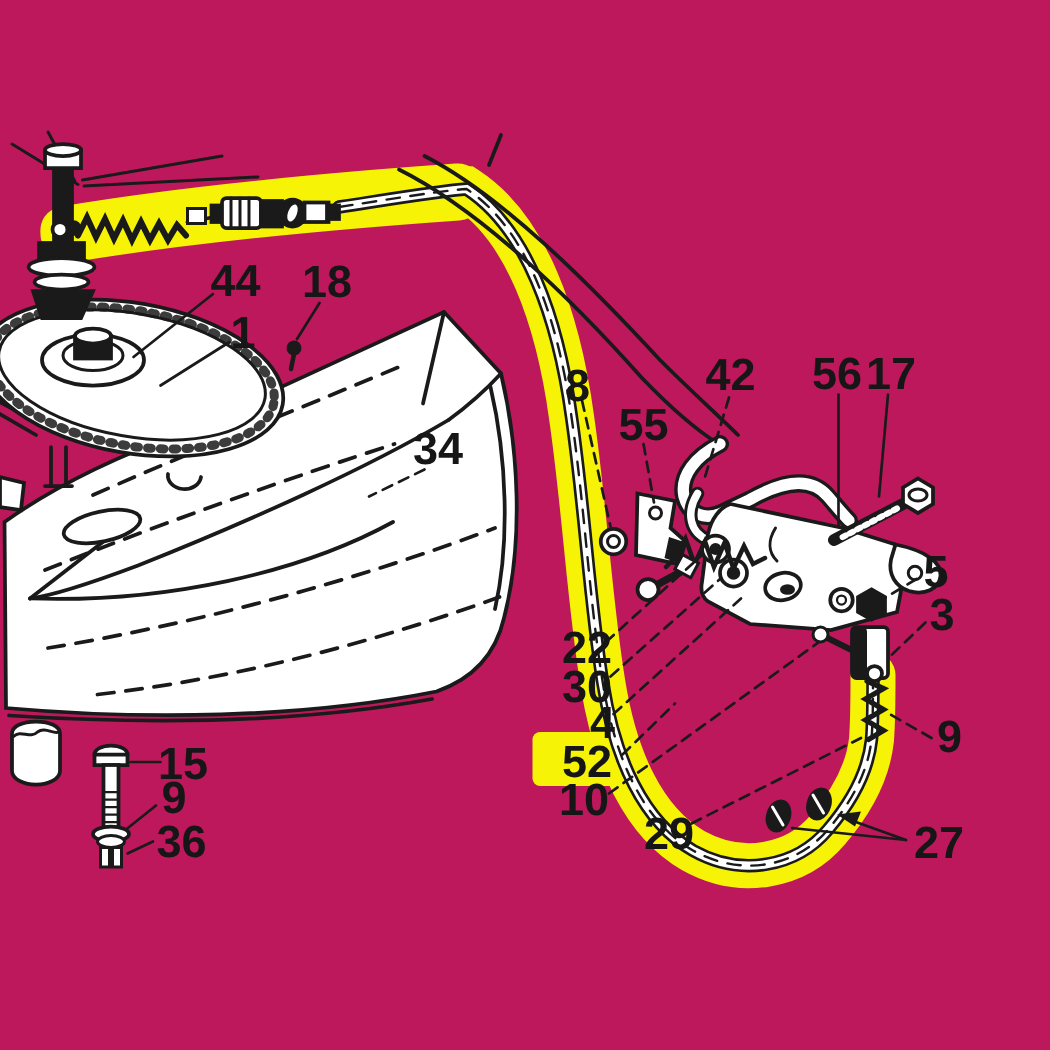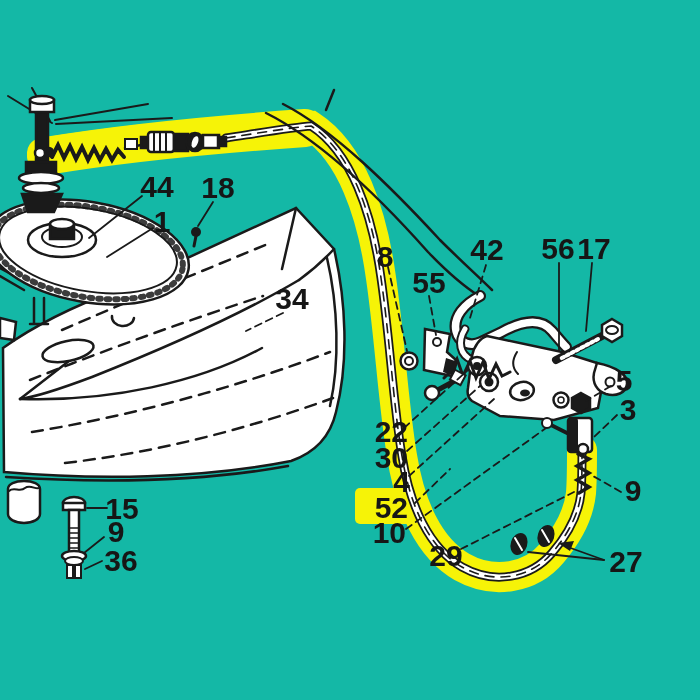--- a/index.html
+++ b/index.html
@@ -1,16 +1,16 @@
 <!DOCTYPE html>
 <html><head>
 <meta charset="utf-8">
 <style>
   html,body{margin:0;padding:0;background:#ffffff;}
-  .stage{position:relative;width:700px;height:700px;background:#14b8a6;overflow:hidden;
+  .stage{position:relative;width:700px;height:700px;background:#be185d;overflow:hidden;
          font-family:"Liberation Sans","DejaVu Sans",sans-serif;}
   svg{display:block}
   text.callout{font-family:"Liberation Sans","DejaVu Sans",sans-serif;
                font-size:30px;font-weight:700;fill:#161616;}
 </style>
 </head>
 <body>
 
 <div class="stage">
 <svg width="700" height="700" viewBox="0 0 700 700">

